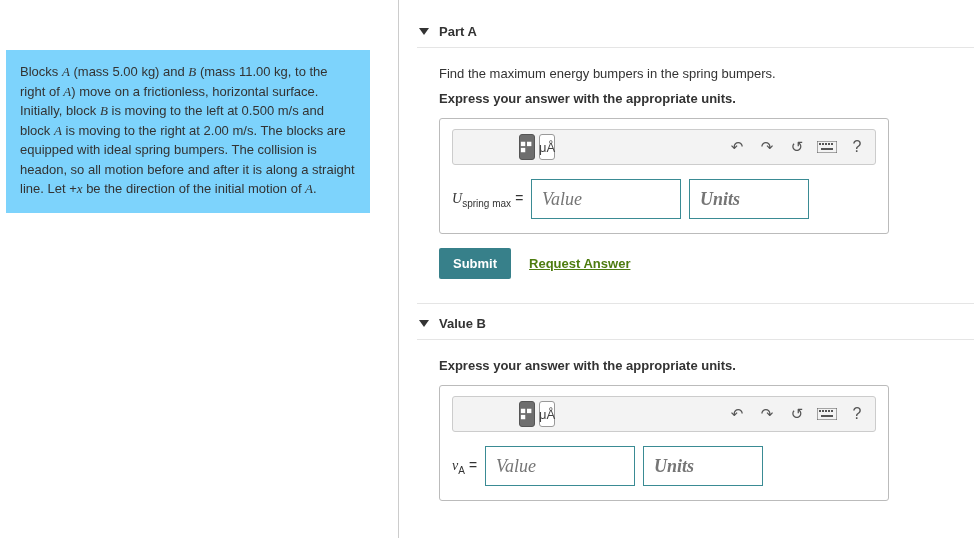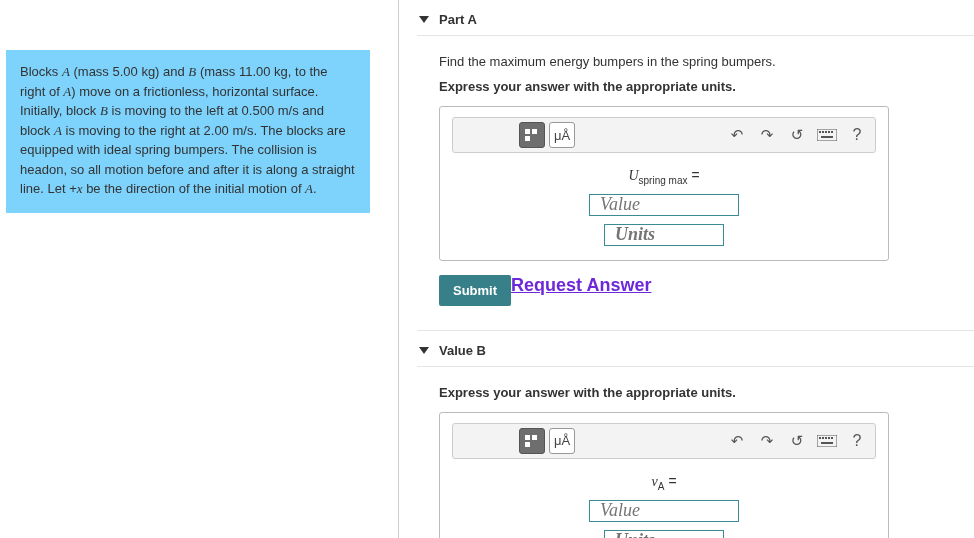--- a/index.html
+++ b/index.html
@@ -1,41 +1,41 @@
 <!DOCTYPE html>
 <html><head>
 <meta charset="utf-8">
 <style>
   * { box-sizing: border-box; margin: 0; padding: 0; }
   body { font-family: Arial, Helvetica, sans-serif; font-size: 13px; color: #333; background: #fff; width: 974px; height: 538px; overflow: hidden; }
   .layout { display: flex; height: 100%; }
   .left-col { width: 380px; padding: 50px 10px 0 6px; }
   .problem-box { background: #7dd3fc; padding: 12px 14px 14px 14px; color: #333; line-height: 1.5; font-size: 13px; }
   .divider { width: 1px; background: #ccc; margin: 0 18px; }
-  .right-col { flex: 1; padding-top: 4px; }
+  .right-col { flex: 1; padding-top: 16px; }
   .part-header { display: flex; align-items: center; gap: 10px; padding: 8px 0 8px 2px; border-bottom: 1px solid #e5e5e5; margin-bottom: 18px; }
   .tri-down { width: 0; height: 0; border-left: 5px solid transparent; border-right: 5px solid transparent; border-top: 7px solid #333; }
   .part-title { font-weight: bold; font-size: 13px; }
   .prompt { margin: 0 0 10px 22px; font-size: 13px; }
   .instruct { margin: 0 0 12px 22px; font-weight: bold; font-size: 13px; }
   .answer-box { margin: 0 0 14px 22px; border: 1px solid #bbb; border-radius: 3px; width: 450px; padding: 10px 12px 14px 12px; }
   .toolbar { display: flex; align-items: center; justify-content: flex-end; gap: 6px; background: #f3f3f3; border: 1px solid #ccc; border-radius: 3px; padding: 4px 6px; margin-bottom: 14px; }
   .toolbar .left-group { display: flex; gap: 4px; margin-right: auto; margin-left: 60px; }
-  .tb-btn { width: 26px; height: 26px; border: 1px solid #999; border-radius: 3px; background: #fff; display: flex; align-items: center; justify-content: center; font-size: 13px; cursor: pointer; color: #444; }
+  .tb-btn { width: 16px; height: 26px; border: 1px solid #999; border-radius: 3px; background: #fff; display: flex; align-items: center; justify-content: center; font-size: 13px; cursor: pointer; color: #444; }
   .tb-btn.dark { background: #6e6e6e; color: #fff; border-color: #555; }
   .tb-icon { width: 24px; height: 24px; display: flex; align-items: center; justify-content: center; font-size: 15px; color: #555; cursor: pointer; }
-  .answer-row { display: flex; align-items: center; gap: 8px; flex-direction: column; }
+  .answer-row { display: flex; align-items: center; gap: 8px; }
   .var-label { font-style: italic; font-size: 14px; }
   .var-label .sub { font-size: 10px; font-style: normal; vertical-align: sub; }
-  .inp { height: 22px; border: 1px solid #3a8b94; background: #fff; font-family: Georgia, serif; font-style: italic; font-size: 18px; color: #999; padding: 0 10px; }
+  .inp { height: 40px; border: 1px solid #3a8b94; background: #fff; font-family: Georgia, serif; font-style: italic; font-size: 18px; color: #999; padding: 0 10px; }
   .inp.value { width: 150px; }
   .inp.units { width: 120px; font-weight: bold; }
-  .submit-row { margin: 0 0 24px 22px; display: flex; }
+  .submit-row { margin: 0 0 24px 22px; display: flex; align-items: center; gap: 18px; }
   .submit-btn { background: #37808a; color: #fff; border: none; padding: 8px 14px; font-size: 13px; font-weight: bold; border-radius: 2px; cursor: pointer; }
-  .req-link { color: #6d28d9; font-weight: bold; font-size: 18px; text-decoration: underline; cursor: pointer; }
+  .req-link { color: #4d7c0f; font-weight: bold; font-size: 13px; text-decoration: underline; cursor: pointer; }
   .part-sep { height: 1px; background: #e5e5e5; margin: 0 0 4px 0; }
   .italic-serif { font-family: Georgia, 'Times New Roman', serif; font-style: italic; }
 </style>
 </head>
 <body>
 
 <div class="layout">
   <div class="left-col">
     <div class="problem-box">Blocks <span class="italic-serif">A</span> (mass 5.00 kg) and <span class="italic-serif">B</span> (mass 11.00 kg, to the right of <span class="italic-serif">A</span>) move on a frictionless, horizontal surface. Initially, block <span class="italic-serif">B</span> is moving to the left at 0.500 m/s and block <span class="italic-serif">A</span> is moving to the right at 2.00 m/s. The blocks are equipped with ideal spring bumpers. The collision is headon, so all motion before and after it is along a straight line. Let +<span class="italic-serif">x</span> be the direction of the initial motion of <span class="italic-serif">A</span>.</div>
   </div>

